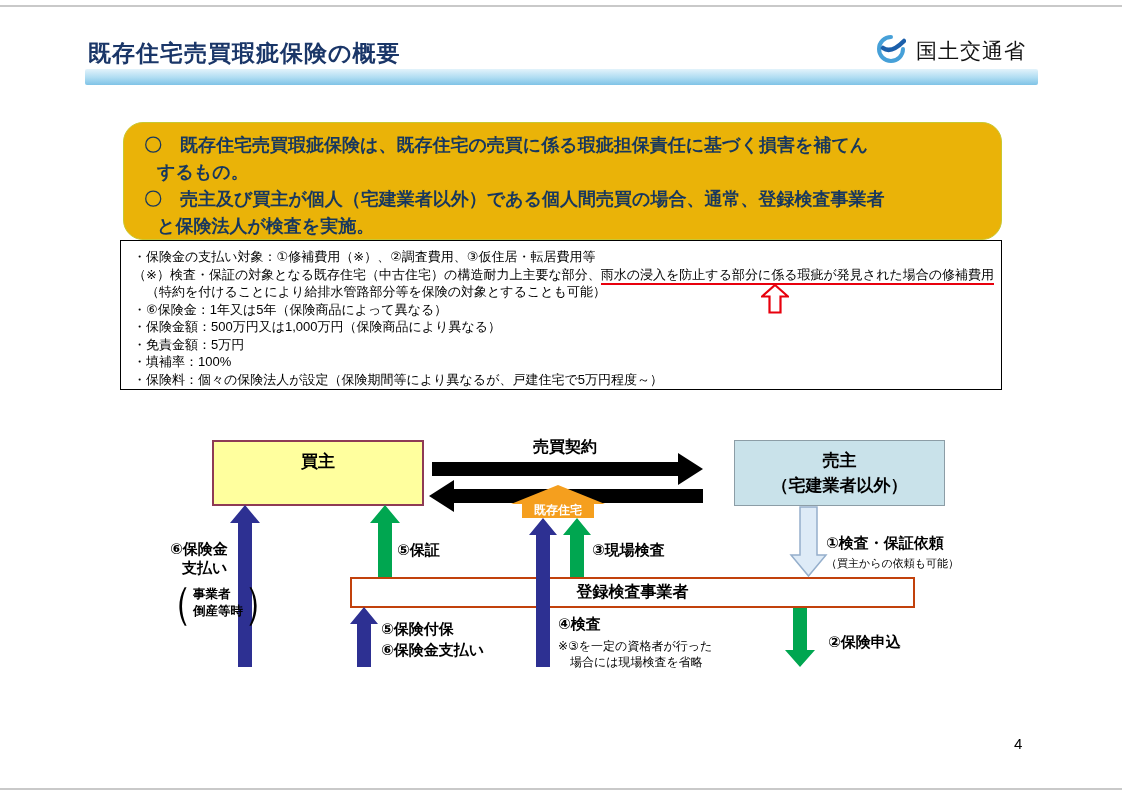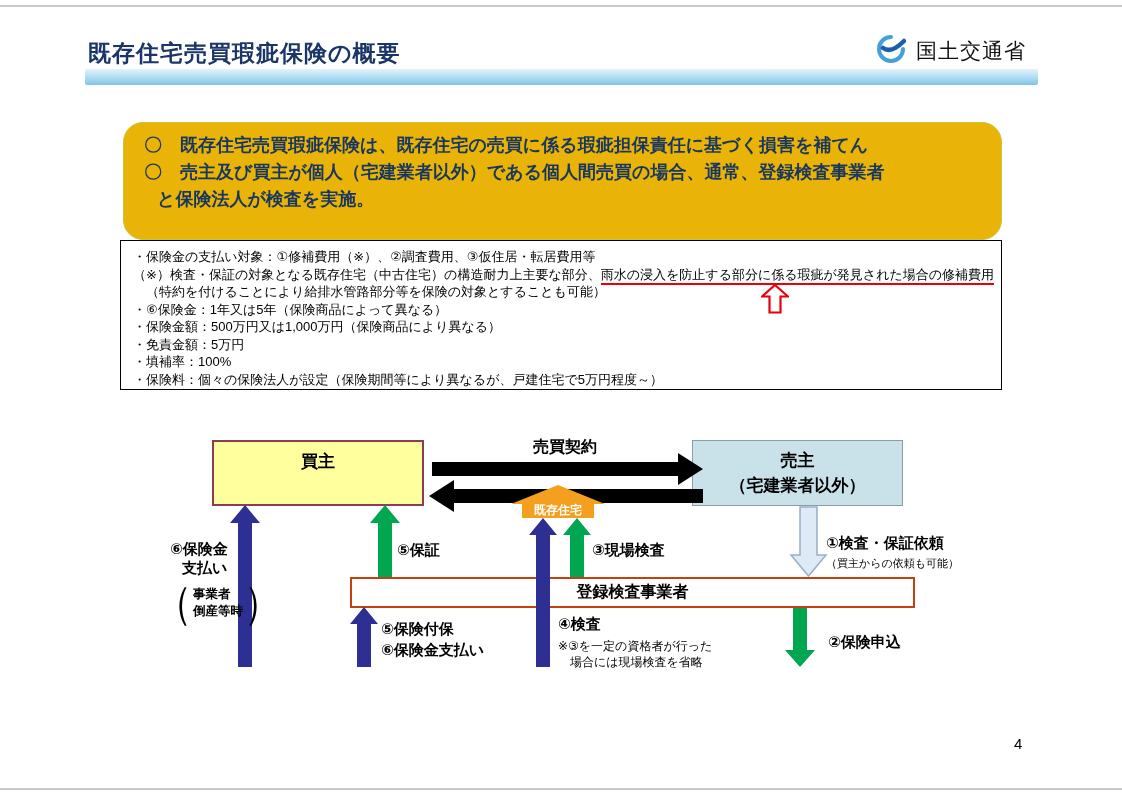--- a/index.html
+++ b/index.html
@@ -26,21 +26,21 @@
                 background:#ffffff; border:1.5px solid #000000; padding:7px 10px 0 12px; }
   .d-line { font-size:13px; color:#000000; line-height:17.5px; white-space:nowrap; }
   .d-line.indent1 { padding-left:13px; }
   .red-underline { border-bottom:2px solid #e8000d; padding-bottom:1px; }
   .red-arrow { position:absolute; left:640px; top:43px; }
 
   .arrows { position:absolute; left:0; top:0; z-index:5; pointer-events:none; }
 
   .dbox { position:absolute; text-align:center; z-index:2; }
   .buyer-box { left:212px; top:440px; width:212px; height:66px; background:#ffff9e; border:2px solid #8e3b55; padding-top:7px; }
-  .seller-box { left:692px; top:440px; width:211px; height:66px; background:#c9e2ea; border:1px solid #8c9da6; padding-top:7px; }
+  .seller-box { left:734px; top:440px; width:211px; height:66px; background:#c9e2ea; border:1px solid #8c9da6; padding-top:7px; }
   .box-line { font-size:17px; font-weight:bold; color:#000; line-height:25px; }
   .inspector-box { left:350px; top:577px; width:565px; height:31px; background:#ffffff; border:2px solid #c2410c;
                    display:flex; align-items:center; justify-content:center; font-size:16px; font-weight:bold; color:#000; }
   .insurer-box { left:212px; top:667px; width:703px; height:51px; background:#2d3092; color:#ffffff;
                  display:flex; align-items:center; justify-content:center; font-size:19px; font-weight:bold; letter-spacing:2px; }
 
   .lbl { position:absolute; z-index:6; font-size:15px; font-weight:bold; color:#000; white-space:nowrap; }
   .lbl .sub { font-size:11px; font-weight:normal; margin-top:3px; }
   .lbl .note { font-size:12px; font-weight:normal; line-height:16px; }
   .lbl .note.ind { padding-left:12px; }
@@ -73,20 +73,21 @@
       <svg width="30" height="30" viewBox="0 0 30 30">
         <path d="M15 3 A12 12 0 1 0 27 15" fill="none" stroke="#46a0d8" stroke-width="4" stroke-linecap="round"></path>
         <path d="M7 14 Q15 20 28 7" fill="none" stroke="#1b5faa" stroke-width="4.5" stroke-linecap="round"></path>
       </svg>
     </span>
     <span class="logo-text">国土交通省</span>
   </div>
 
   <div class="summary-box">
     <div class="s-line">〇　既存住宅売買瑕疵保険は、既存住宅の売買に係る瑕疵担保責任に基づく損害を補てん</div>
+    <div class="s-line cont">するもの。</div>
     <div class="s-line">〇　売主及び買主が個人（宅建業者以外）である個人間売買の場合、通常、登録検査事業者</div>
     <div class="s-line cont">と保険法人が検査を実施。</div>
   </div>
 
   <div class="detail-box">
     <div class="d-line">・保険金の支払い対象：①修補費用（※）、②調査費用、③仮住居・転居費用等</div>
     <div class="d-line">
       <span>（※）検査・保証の対象となる既存住宅（中古住宅）の構造耐力上主要な部分、</span><span class="red-underline">雨水の浸入を防止する部分に係る瑕疵が発見された場合の修補費用</span>
     </div>
     <div class="d-line indent1">（特約を付けることにより給排水管路部分等を保険の対象とすることも可能）</div>

